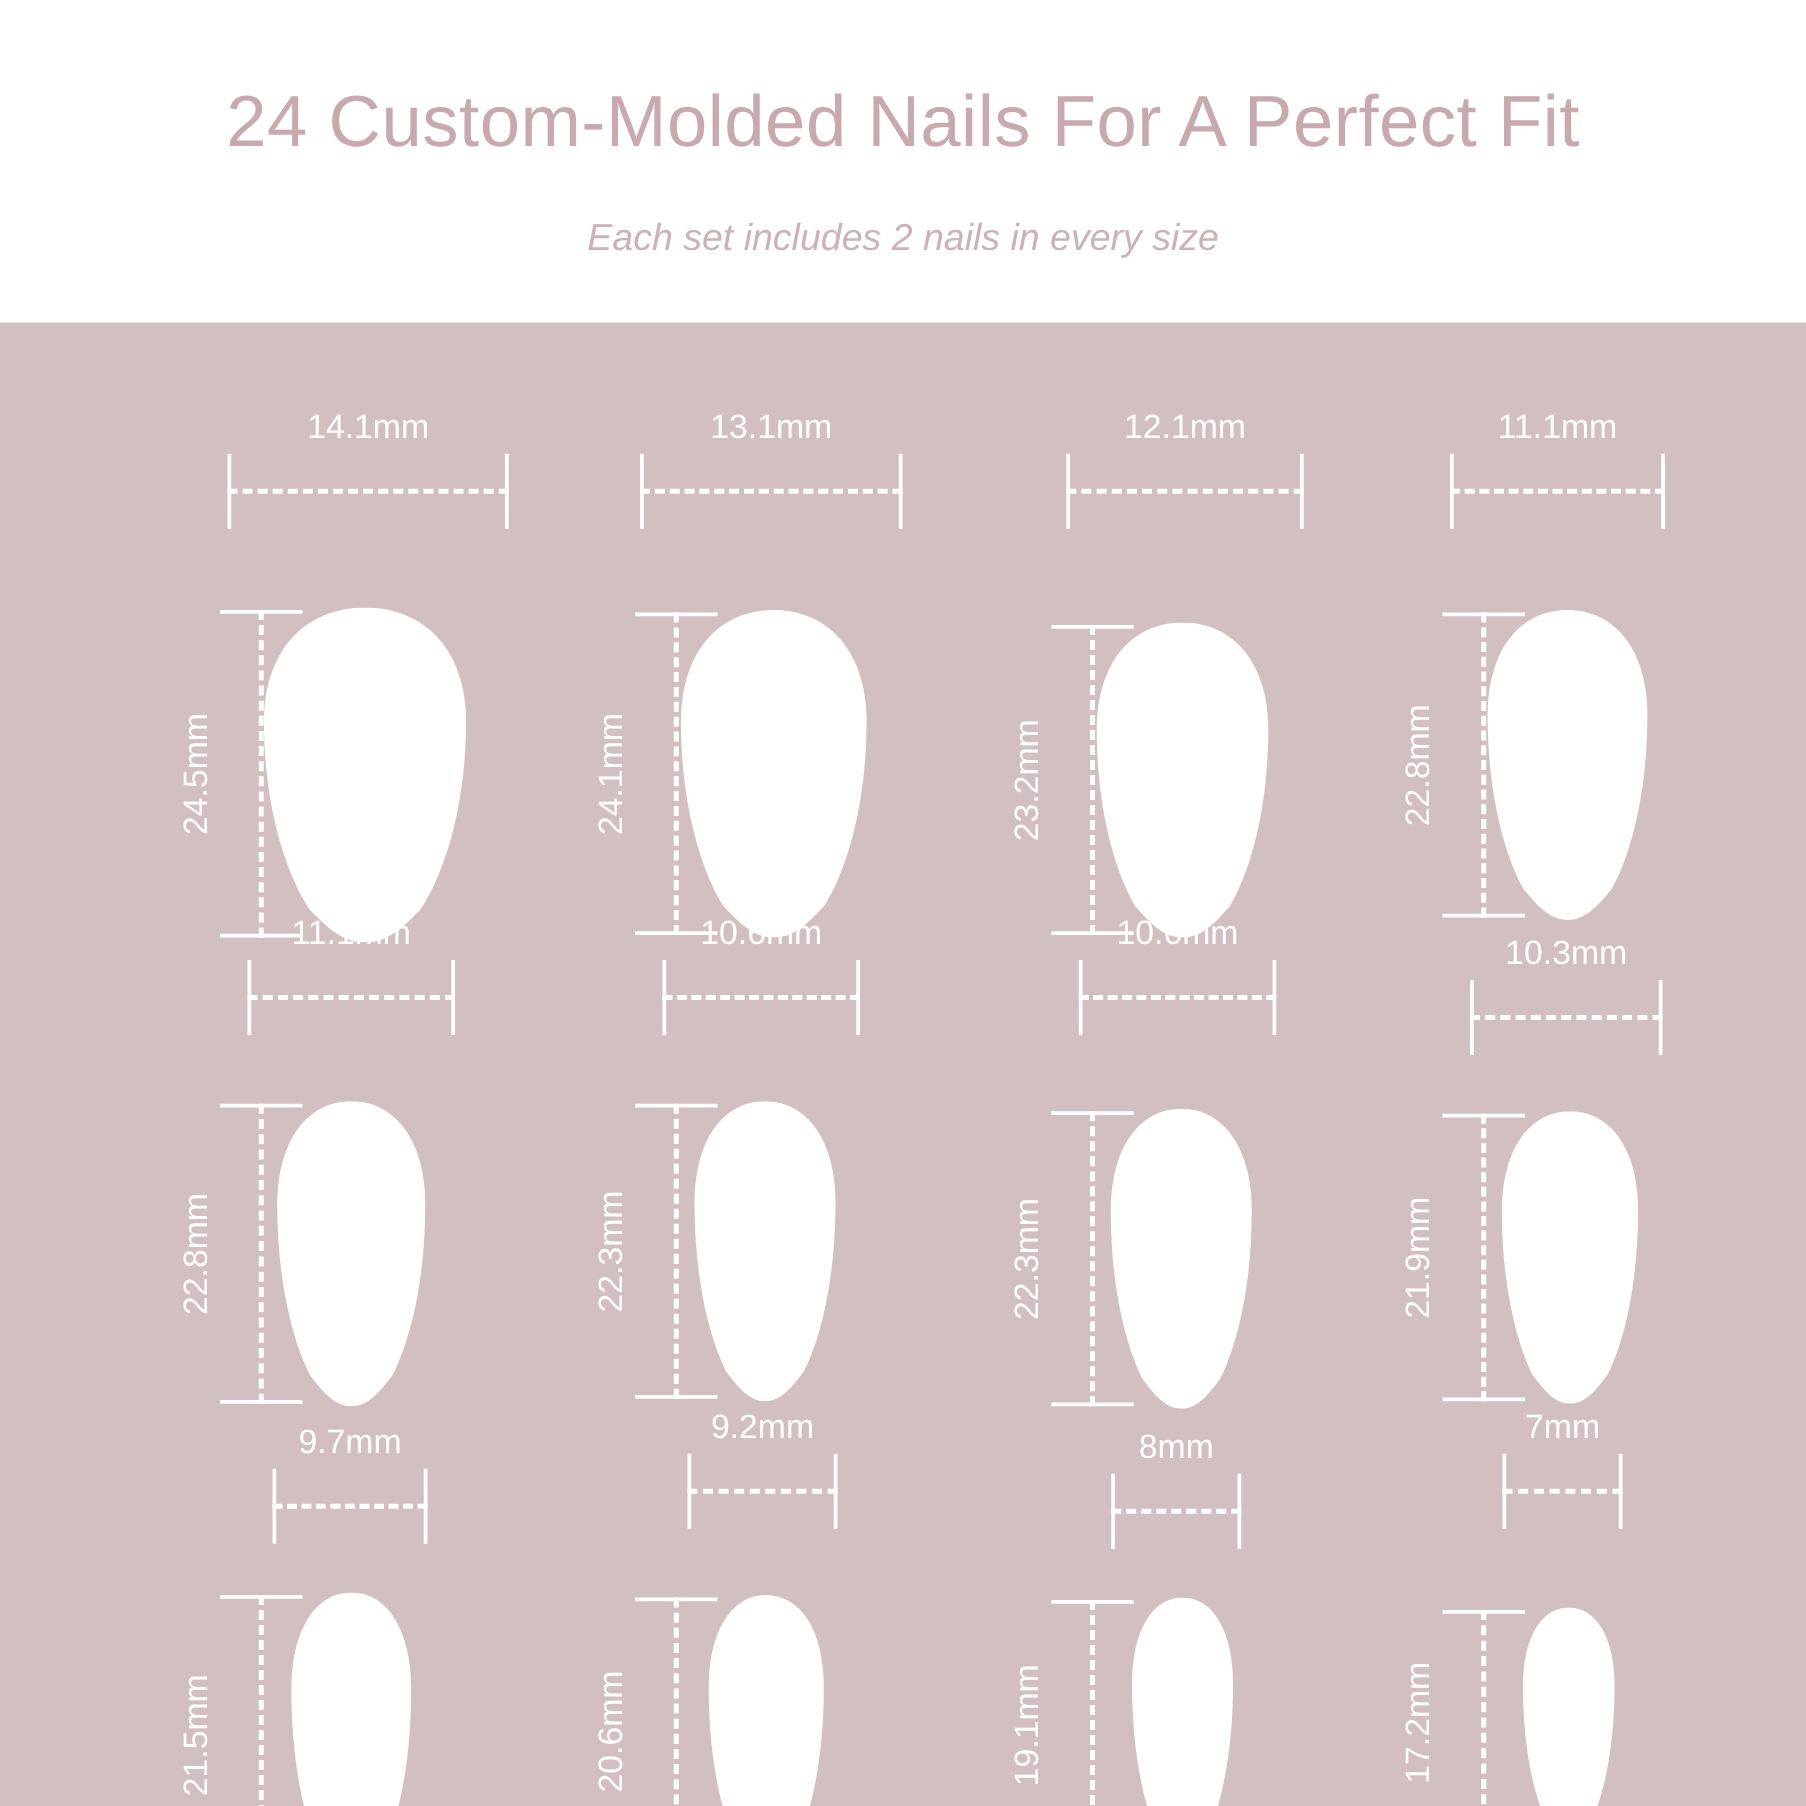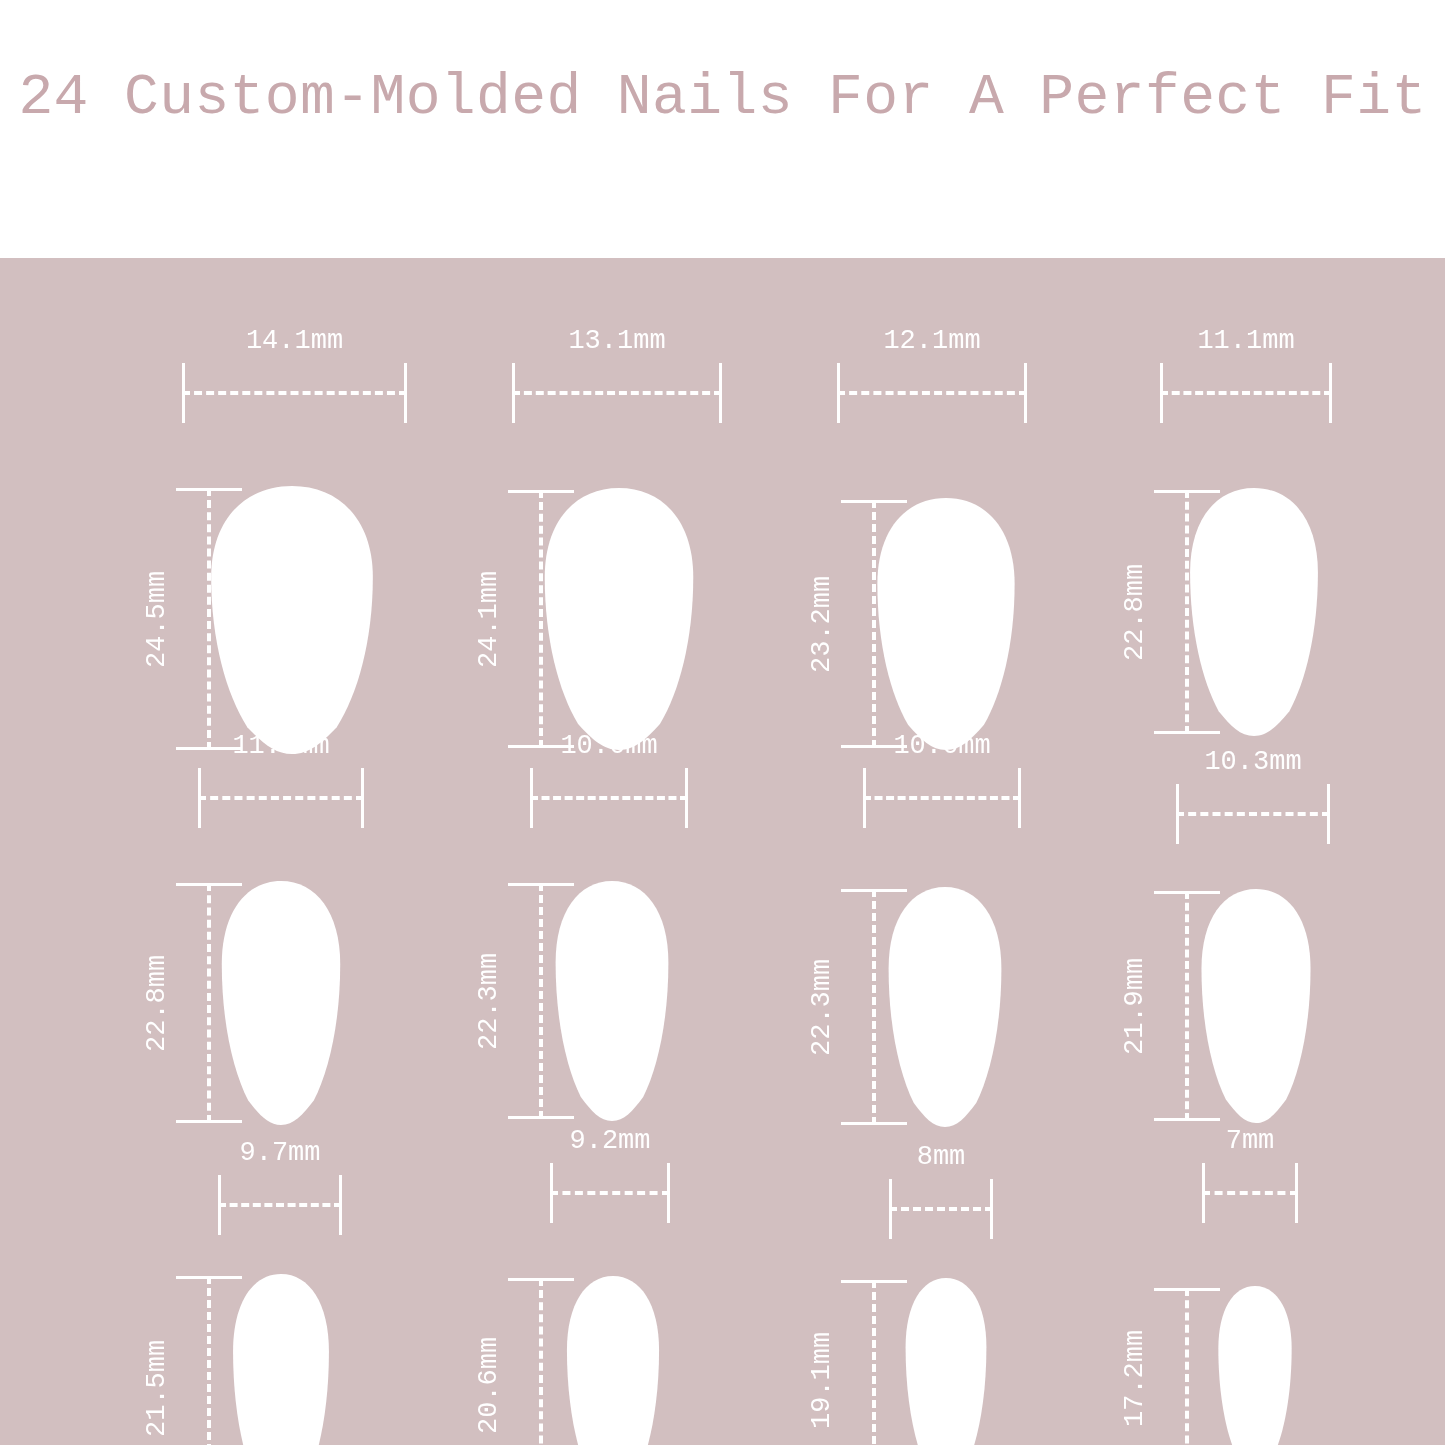--- a/index.html
+++ b/index.html
@@ -12,21 +12,20 @@
     overflow: hidden;
     font-family: "Liberation Sans", sans-serif;
     background: #ffffff;
   }
 
   #page {
     position: relative;
     width: 1445px;
     height: 1445px;
     background: #ffffff;
-    font-family: Liberation Mono, monospace;
   }
 
   
   .header {
     position: absolute;
     left: 0;
     top: 0;
     width: 1445px;
     height: 258px;
     background: #ffffff;
@@ -167,20 +166,21 @@
     background: #ffffff;
   }
 </style>
 </head>
 <body>
 
 <div id="page">
 
   <div class="header">
     <div class="title">24 Custom-Molded Nails For A Perfect Fit</div>
+    <div class="subtitle">Each set includes 2 nails in every size</div>
   </div>
 
   <div class="board" id="board">
       <div class="cell" style="left: 140px; top: 70px;">
         <div class="dim-w" style="left: 42px; top: 0px; width: 225px; height: 95px;">
           <div class="dim-w-label">14.1mm</div>
           <div class="dim-w-line">
             <span class="cap-v left"></span>
             <span class="dash-h"></span>
             <span class="cap-v right"></span>
@@ -217,21 +217,21 @@
             <span class="cap-h bottom"></span>
           </div>
         </div>
         <div class="nail" style="left: 68px; top: 160px; width: 158px; height: 262px; background: transparent;">
           <svg width="158" height="262" viewBox="0 0 100 100" preserveAspectRatio="none" style="display:block">
             <path d="M 50 0 C 78 0 97 13 97 34 C 97 58 88 78 76 90 C 67 96 60 100 50 100 C 40 100 33 96 24 90 C 12 78 3 58 3 34 C 3 13 22 0 50 0 Z" fill="#ffffff"></path>
           </svg>
         </div>
       </div>
       <div class="cell" style="left: 805px; top: 70px;">
-        <div class="dim-w" style="left: 32px; top: 0px; width: 190px; height: 95px;">
+        <div class="dim-w" style="left: 48px; top: 0px; width: 190px; height: 95px;">
           <div class="dim-w-label">12.1mm</div>
           <div class="dim-w-line">
             <span class="cap-v left"></span>
             <span class="dash-h"></span>
             <span class="cap-v right"></span>
           </div>
         </div>
         <div class="dim-h" style="left: 0px; top: 172px; height: 248px; width: 102px;">
           <div class="dim-h-label">23.2mm</div>
           <div class="dim-h-line">

